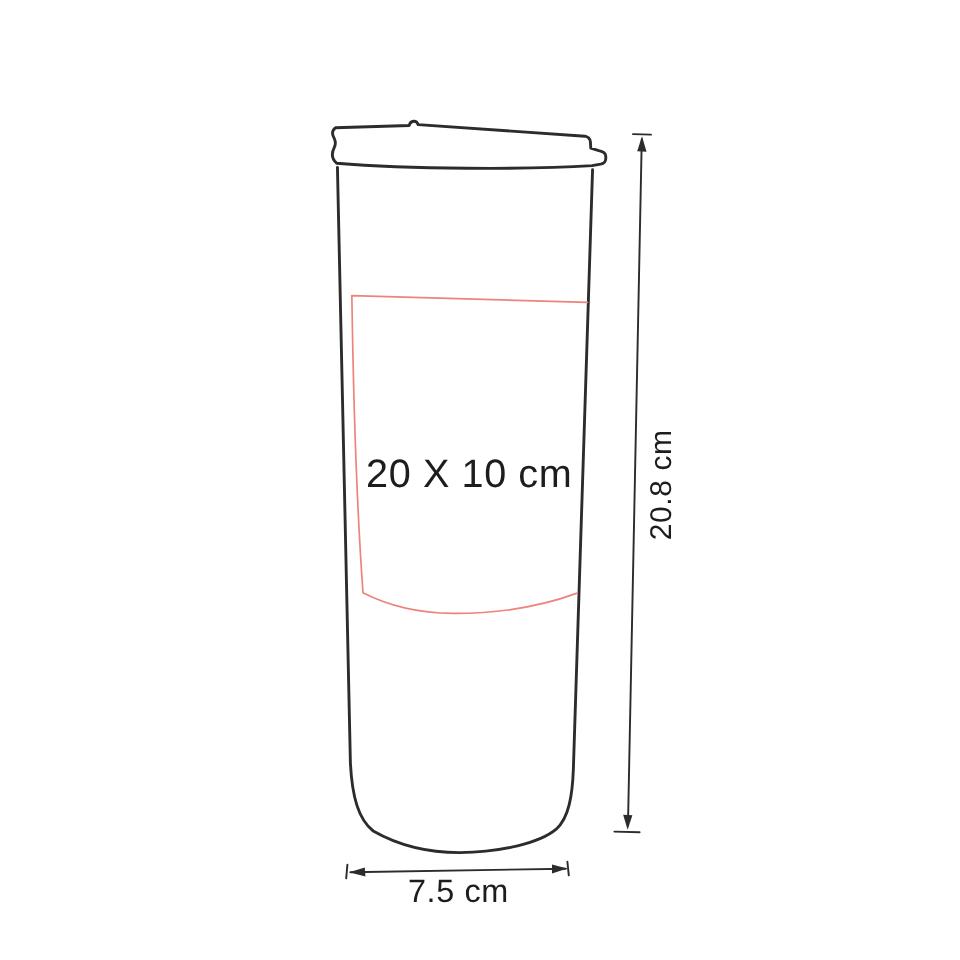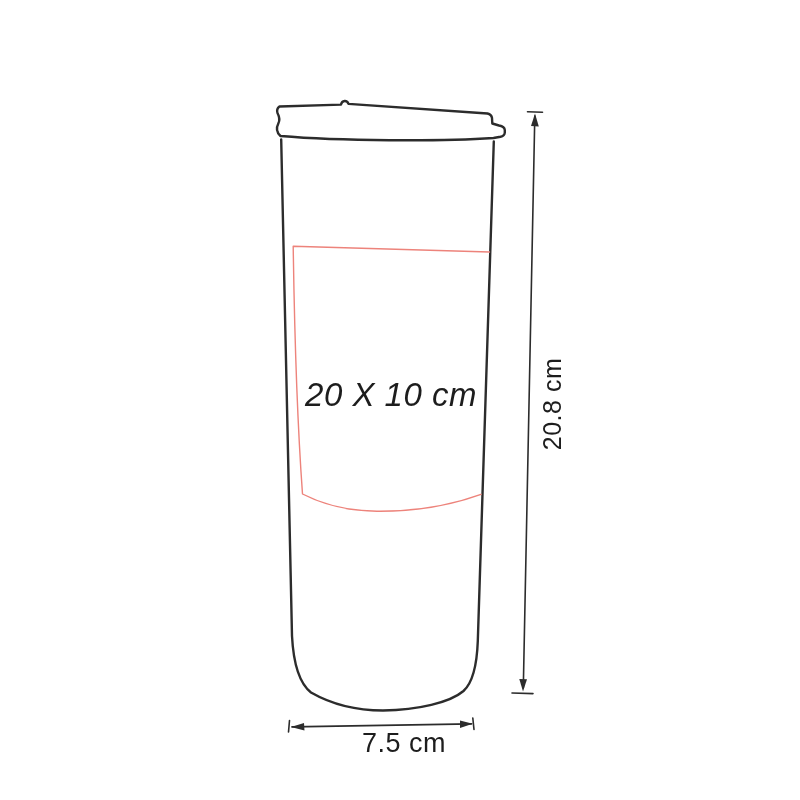--- a/index.html
+++ b/index.html
@@ -60,32 +60,30 @@
   .label {
     position: absolute;
     color: var(--label-text);
     white-space: nowrap;
     letter-spacing: 0.5px;
   }
   .label.print-size {
     left: 391px; top: 395px;
     transform: translate(-50%, -50%);
     font-size: 33px;
-    font-style: italic;
   }
   .label.height-size {
     left: 552px; top: 404px;
     transform: translate(-50%, -50%) rotate(-90deg);
     font-size: 25px;
   }
   .label.width-size {
     left: 382px; top: 743px;
     transform: translate(-50%, -50%);
     font-size: 27px;
-    margin-left: 22px;
   }
 </style>
 </head>
 <body>
 
 <div class="canvas">
 
   <svg class="drawing" viewBox="0 0 800 800" xmlns="http://www.w3.org/2000/svg">
 
     <path class="lid-fill" d="M 280.5,136

